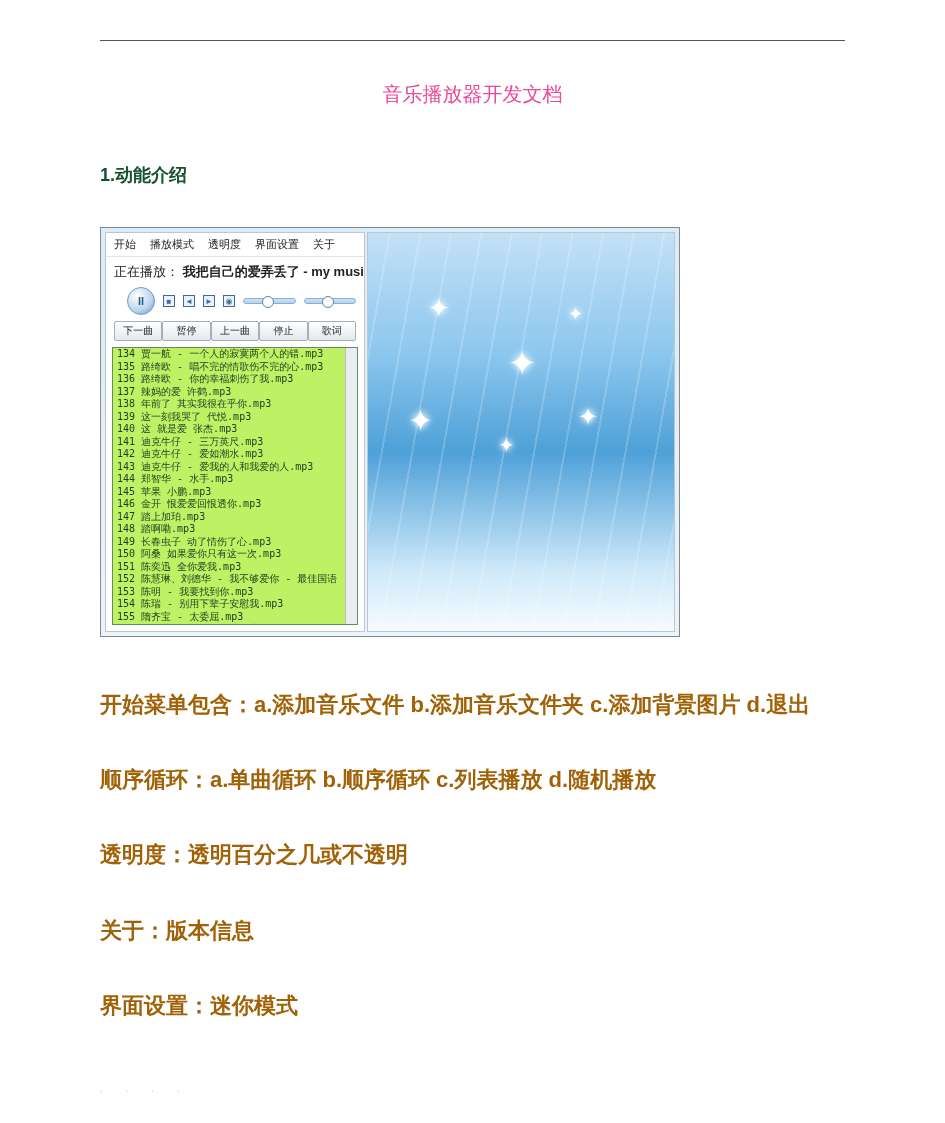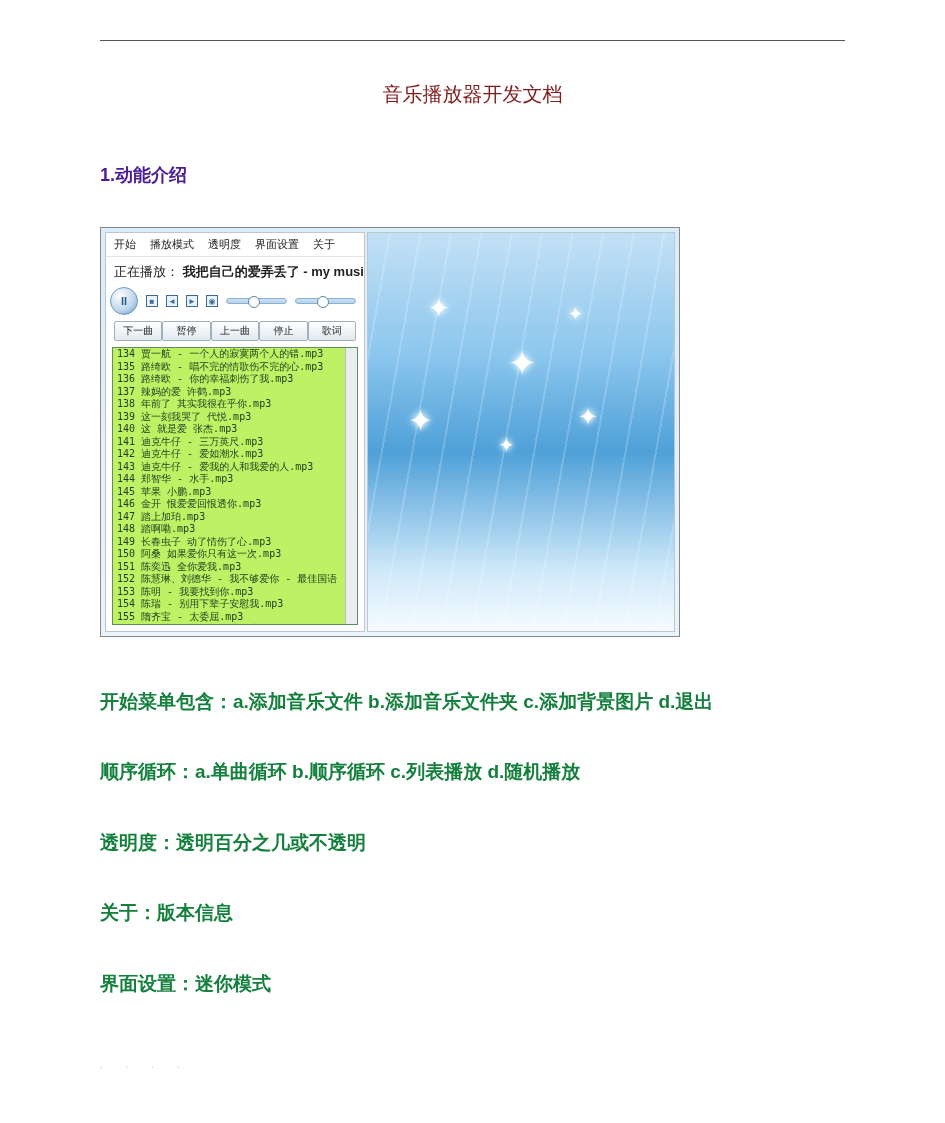--- a/index.html
+++ b/index.html
@@ -15,34 +15,34 @@
   .rule {
     border-top: 1px solid #555;
     margin: 0 0 40px 0;
   }
   .doc-title {
     text-align: center;
     font-size: 20px;
     font-weight: normal;
     margin: 0 0 55px 0;
     font-family: "SimSun", serif;
-    color: #7f1d1d;
+    color: #ec4899;
   }
   .section-heading {
     font-size: 18px;
     font-weight: bold;
     margin: 0 0 40px 0;
-    color: #4c1d95;
+    color: #14532d;
   }
   .body-para {
-    font-size: 19px;
+    font-size: 22px;
     font-weight: bold;
     margin: 0 0 40px 0;
     line-height: 1.6;
-    color: #15803d;
+    color: #a16207;
   }
   
   .shot {
     width: 580px;
     border: 1px solid #888;
     margin: 0 0 50px 0;
     background: linear-gradient(180deg, #d8ecfa 0%, #e9f4fc 100%);
     position: relative;
     font-family: "SimSun", Arial, sans-serif;
     font-size: 10px;
@@ -96,21 +96,21 @@
   .nowplaying {
     padding: 6px 8px 2px 8px;
     font-size: 13px;
     white-space: nowrap; overflow: hidden;
   }
   .nowplaying b { font-weight: bold; }
   .ctrl-row {
     display: flex;
     align-items: center;
     gap: 8px;
-    padding: 4px 8px 6px 4px;
+    padding: 4px 8px 6px 21px;
   }
   .playbtn {
     width: 28px; height: 28px;
     border-radius: 50%;
     background: radial-gradient(circle at 35% 30%, #fff, #bcd4ec 60%, #5d8fbf);
     border: 1px solid #6f9bc0;
     display:flex;align-items:center;justify-content:center;
     color:#2a5d8b; font-weight:bold; font-size:11px;
   }
   .smallctrl {

